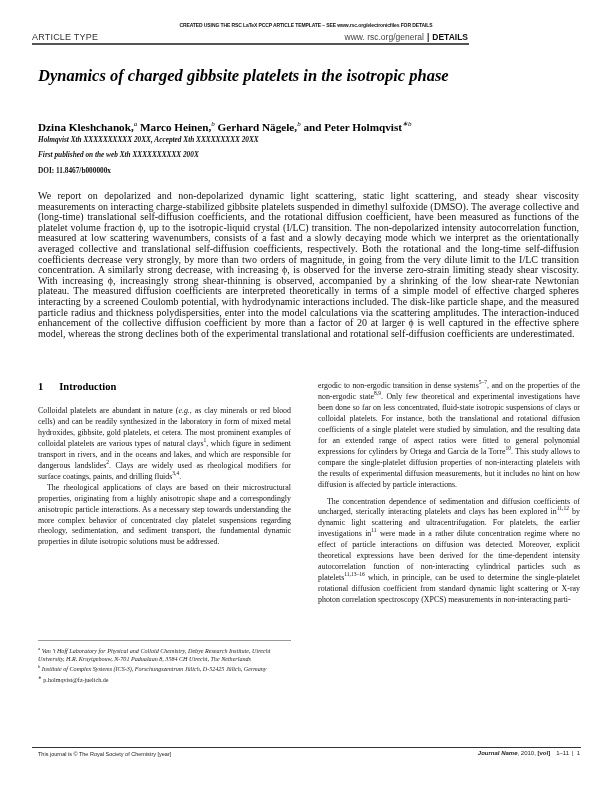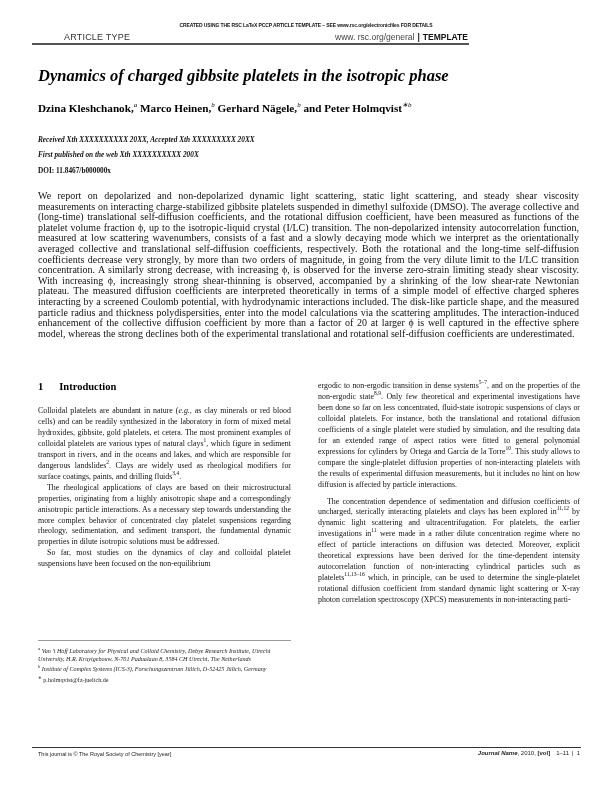--- a/index.html
+++ b/index.html
@@ -1,25 +1,25 @@
 <!DOCTYPE html>
 <html><head>
 <meta charset="utf-8">
 <style>
   html, body { margin: 0; padding: 0; background: #ffffff; }
   body { width: 612px; height: 792px; position: relative; overflow: hidden; font-family: "Liberation Serif", serif; color: #111; }
   .abs { position: absolute; }
   .banner { top: 22px; left: 0; width: 612px; text-align: center; font-family: "Liberation Sans", sans-serif; font-size: 5px; font-weight: bold; letter-spacing: -0.1px; color: #111; }
-  .hdr-left { top: 32px; left: 32px; font-family: "Liberation Sans", sans-serif; font-size: 9px; color: #333; letter-spacing: 0.2px; margin-left: 32px; }
+  .hdr-left { top: 32px; left: 32px; font-family: "Liberation Sans", sans-serif; font-size: 9px; color: #333; letter-spacing: 0.2px; }
   .hdr-right { top: 32px; right: 144px; font-family: "Liberation Sans", sans-serif; font-size: 8.5px; color: #444; }
   .hdr-right .sep { color: #222; font-weight: bold; margin: 0 3px; }
   .hdr-right .code { font-weight: bold; color: #111; }
   .hdr-rule { top: 43px; left: 32px; width: 437px; height: 1.5px; background: #555; }
   .title { top: 66px; left: 38px; width: 540px; font-size: 16.5px; font-weight: bold; color: #000; font-style: italic; }
-  .authors { top: 101px; left: 38px; font-size: 11.2px; font-weight: bold; color: #000; }
+  .authors { top: 120px; left: 38px; font-size: 11.2px; font-weight: bold; color: #000; }
   .authors sup { font-size: 7px; font-weight: normal; font-style: italic; }
   .meta { left: 38px; font-size: 7.3px; font-style: italic; font-weight: bold; color: #111; }
   .doi { top: 166px; left: 38px; font-size: 7.3px; font-weight: bold; color: #111; }
   .abstract { top: 191px; left: 38px; width: 541px; font-size: 10px; line-height: 10.6px; text-align: justify; color: #111; }
   .col { width: 253px; font-size: 7.9px; line-height: 10.95px; text-align: justify; color: #111; }
   .col-left { top: 406px; left: 38px; }
   .col-right { top: 381px; left: 318px; width: 262px; }
   .sec-h { top: 381px; left: 38px; font-size: 10.5px; font-weight: bold; color: #000; }
   .sec-h .num { margin-right: 16px; }
   .col p { margin: 0; text-indent: 9px; }
@@ -37,47 +37,46 @@
   .ftr-right .vol { font-weight: bold; }
   .ftr-right .pages { margin-left: 6px; }
   .ftr-right .pipe { margin: 0 3px; }
 </style>
 </head>
 <body>
 
 <div class="abs banner">CREATED USING THE RSC LaTeX PCCP ARTICLE TEMPLATE – SEE www.rsc.org/electronicfiles FOR DETAILS</div>
 <div class="abs hdr-left">ARTICLE TYPE</div>
 <div class="abs hdr-right">
-  <span>www. rsc.org/general</span><span class="sep">|</span><span class="code">TEMPLATE</span>
+  <span>www. rsc.org/general</span><span class="sep">|</span><span class="code">DETAILS</span>
 </div>
 <div class="abs hdr-rule"></div>
 
 <div class="abs title">Dynamics of charged gibbsite platelets in the isotropic phase</div>
 
 <div class="abs authors">
   <span>Dzina Kleshchanok,</span><sup>a</sup>
   <span>Marco Heinen,</span><sup>b</sup>
   <span>Gerhard Nägele,</span><sup>b</sup>
   <span>and Peter Holmqvist</span><sup>∗b</sup>
 </div>
 
-<div class="abs meta" style="top:135px;">Received Xth XXXXXXXXXX 20XX, Accepted Xth XXXXXXXXX 20XX</div>
+<div class="abs meta" style="top:135px;">Holmqvist Xth XXXXXXXXXX 20XX, Accepted Xth XXXXXXXXX 20XX</div>
 <div class="abs meta" style="top:150px;">First published on the web Xth XXXXXXXXXX 200X</div>
 <div class="abs doi">DOI: 11.8467/b000000x</div>
 
 <div class="abs abstract">We report on depolarized and non-depolarized dynamic light scattering, static light scattering, and steady shear viscosity measurements on interacting charge-stabilized gibbsite platelets suspended in dimethyl sulfoxide (DMSO). The average collective and (long-time) translational self-diffusion coefficients, and the rotational diffusion coefficient, have been measured as functions of the platelet volume fraction ϕ, up to the isotropic-liquid crystal (I/LC) transition. The non-depolarized intensity autocorrelation function, measured at low scattering wavenumbers, consists of a fast and a slowly decaying mode which we interpret as the orientationally averaged collective and translational self-diffusion coefficients, respectively. Both the rotational and the long-time self-diffusion coefficients decrease very strongly, by more than two orders of magnitude, in going from the very dilute limit to the I/LC transition concentration. A similarly strong decrease, with increasing ϕ, is observed for the inverse zero-strain limiting steady shear viscosity. With increasing ϕ, increasingly strong shear-thinning is observed, accompanied by a shrinking of the low shear-rate Newtonian plateau. The measured diffusion coefficients are interpreted theoretically in terms of a simple model of effective charged spheres interacting by a screened Coulomb potential, with hydrodynamic interactions included. The disk-like particle shape, and the measured particle radius and thickness polydispersities, enter into the model calculations via the scattering amplitudes. The interaction-induced enhancement of the collective diffusion coefficient by more than a factor of 20 at larger ϕ is well captured in the effective sphere model, whereas the strong declines both of the experimental translational and rotational self-diffusion coefficients are underestimated.</div>
 
 <div class="abs sec-h">
   <span class="num">1</span><span>Introduction</span>
 </div>
 
 <div class="abs col col-left">
   <p class="noindent"><span>Colloidal platelets are abundant in nature (</span><i>e.g.</i><span>, as clay minerals or red blood cells) and can be readily synthesized in the laboratory in form of mixed metal hydroxides, gibbsite, gold platelets, et cetera. The most prominent examples of colloidal platelets are various types of natural clays</span><sup>1</sup><span>, which figure in sediment transport in rivers, and in the oceans and lakes, and which are responsible for dangerous landslides</span><sup>2</sup><span>. Clays are widely used as rheological modifiers for surface coatings, paints, and drilling fluids</span><sup>3,4</sup><span>.</span></p>
   <p>The rheological applications of clays are based on their microstructural properties, originating from a highly anisotropic shape and a correspondingly anisotropic particle interactions. As a necessary step towards understanding the more complex behavior of concentrated clay platelet suspensions regarding rheology, sedimentation, and sediment transport, the fundamental dynamic properties in dilute isotropic solutions must be addressed.</p>
-  <p>So far, most studies on the dynamics of clay and colloidal platelet suspensions have been focused on the non-equilibrium</p>
 </div>
 
 <div class="abs fn-rule"></div>
 <div class="abs footnotes">
   <div><sup>a</sup><span> Van 't Hoff Laboratory for Physical and Colloid Chemistry, Debye Research Institute, Utrecht University, H.R. Kruytgebouw, N-701 Padualaan 8, 3584 CH Utrecht, The Netherlands</span></div>
   <div><sup>b</sup><span> Institute of Complex Systems (ICS-3), Forschungszentrum Jülich, D-52425 Jülich, Germany</span></div>
   <div class="email"><sup>∗</sup><span> p.holmqvist@fz-juelich.de</span></div>
 </div>
 
 <div class="abs col col-right">

